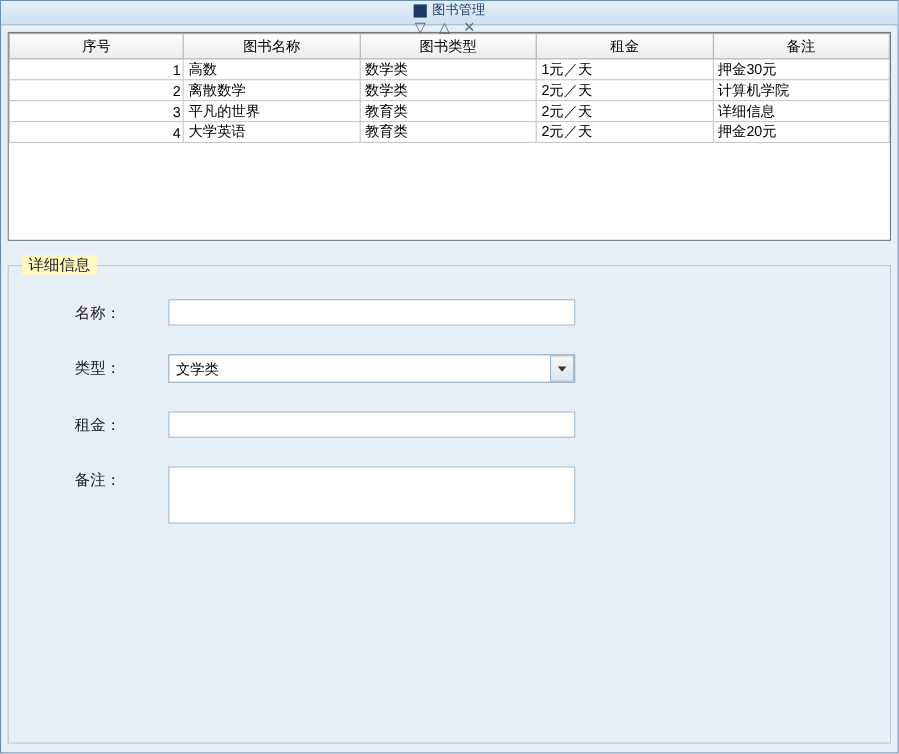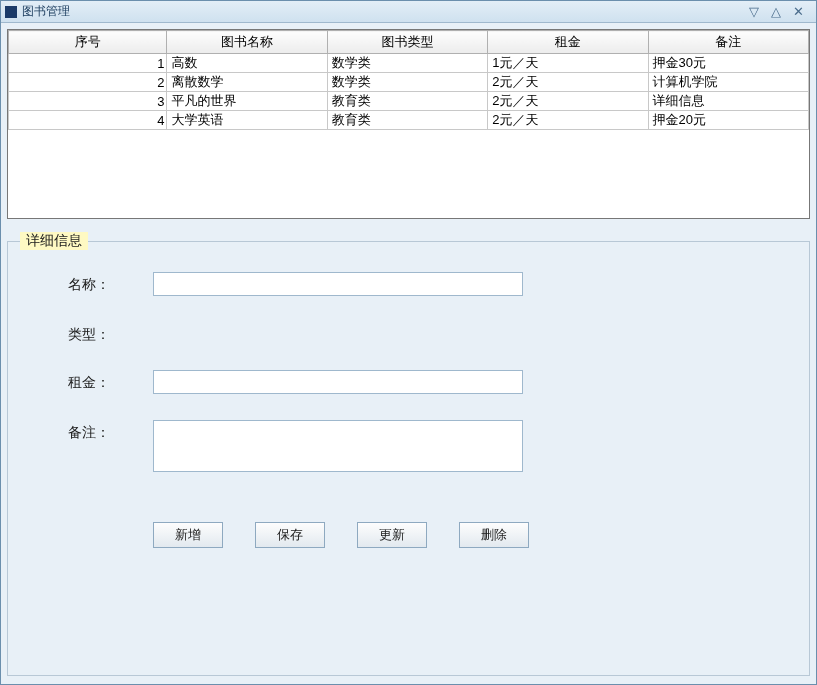--- a/index.html
+++ b/index.html
@@ -18,20 +18,21 @@
       border: 1px solid #6b8fad;
     }
     .titlebar {
       height: 22px;
       background: linear-gradient(to bottom, #e3eef7 0%, #cfe1ef 100%);
       border-bottom: 1px solid #9fb8cd;
       display: flex;
       align-items: center;
       justify-content: space-between;
       padding: 0 4px;
+      flex-direction: column;
     }
     .titlebar-left {
       display: flex;
       align-items: center;
       gap: 5px;
     }
     .app-icon {
       width: 12px;
       height: 12px;
       background: #1b3a68;
@@ -252,33 +253,37 @@
       <span class="details-legend">详细信息</span>
 
 
       <div class="form-row">
         <span class="form-label">名称：</span>
         <input class="form-input" value="" style="">
       </div>
 
       <div class="form-row">
         <span class="form-label">类型：</span>
+        <div class="form-select-wrap">
+          <select class="form-select">
+            <option>文学类</option>
+          </select>
+          <span class="select-btn">
+            <svg viewBox="0 0 8 5">
+                <path d="M0 0 L8 0 L4 5 Z" fill="#333"></path>
+              </svg>
+          </span>
+        </div>
       </div>
 
       <div class="form-row">
         <span class="form-label">租金：</span>
         <input class="form-input" value="" style="">
       </div>
 
       <div class="form-row">
         <span class="form-label">备注：</span>
         <textarea class="form-textarea" style=""></textarea>
       </div>
 
-      <div class="button-row">
-        <button class="btn">新增</button>
-        <button class="btn">保存</button>
-        <button class="btn">更新</button>
-        <button class="btn">删除</button>
-      </div>
     </div>
   </div>
 </div>
 
 </body></html>

